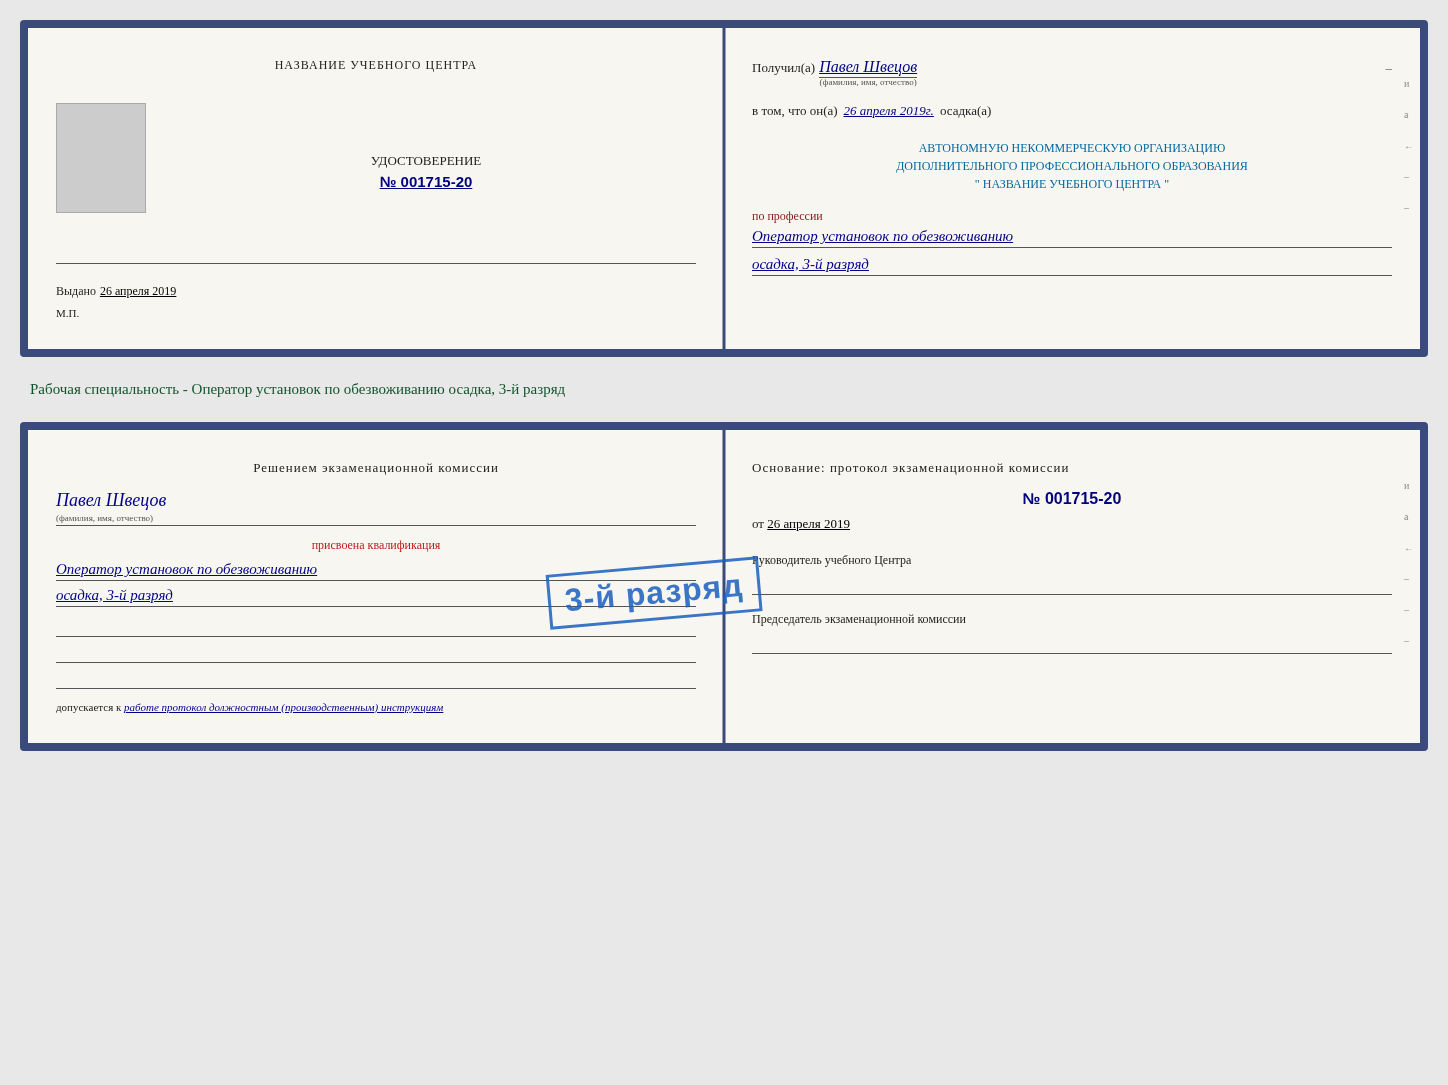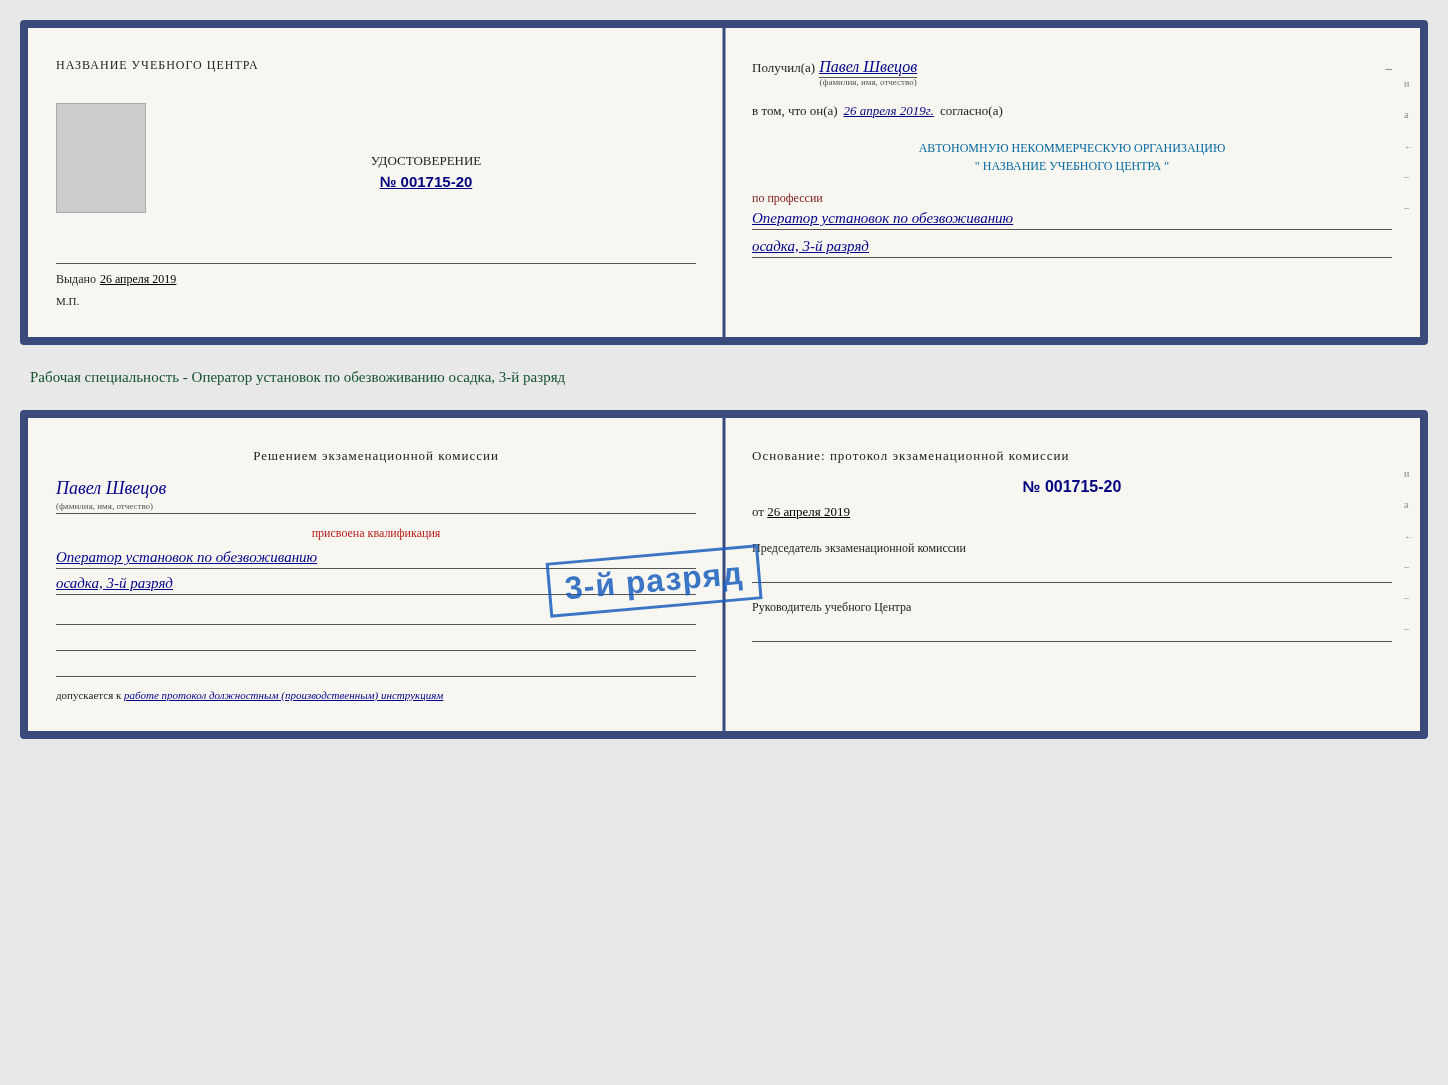--- a/index.html
+++ b/index.html
@@ -59,20 +59,21 @@
     .doc-left {
       background: #f8f6f0;
     }
 
     .doc-right {
       background: #f8f6f0;
     }
 
     
     .card1-left-title {
+      text-align: center;
       font-size: 12px;
       letter-spacing: 1px;
       color: #222;
       margin-bottom: 30px;
       text-transform: uppercase;
     }
 
     .card1-cert-block {
       text-align: center;
       margin-top: 40px;
@@ -94,21 +95,21 @@
       color: #000080;
       font-family: Arial, sans-serif;
       text-decoration: underline;
     }
 
     .issued-line {
       margin-top: 50px;
       font-size: 12px;
       color: #222;
       border-top: 1px solid #555;
-      padding-top: 8px;
+      padding-top: 20px;
       display: flex;
       align-items: center;
       gap: 4px;
     }
 
     .issued-date-val {
       font-size: 12px;
       color: #000;
       text-decoration: underline;
     }
@@ -431,25 +432,26 @@
         <span style="position:relative; display:inline-block;">
           <span class="received-name">Павел Швецов</span>
           <span class="received-subtitle">(фамилия, имя, отчество)</span>
         </span>
         <span class="dash-right">–</span>
       </div>
 
       <div class="vtom-line">
         <span>в том, что он(а)</span>
         <span class="vtom-date">26 апреля 2019г.</span>
-        <span>согласно(а)</span>
+        <span>осадка(а)</span>
       </div>
 
       <div class="org-block">
         <div>АВТОНОМНУЮ НЕКОММЕРЧЕСКУЮ ОРГАНИЗАЦИЮ</div>
+        <div>ДОПОЛНИТЕЛЬНОГО ПРОФЕССИОНАЛЬНОГО ОБРАЗОВАНИЯ</div>
         <div>"   НАЗВАНИЕ УЧЕБНОГО ЦЕНТРА   "</div>
       </div>
 
       <div class="profession-label">по профессии</div>
       <span class="profession-value">Оператор установок по обезвоживанию</span>
       <span class="profession-sub">осадка, 3-й разряд</span>
 
       <div class="right-edge-marks">
         <span>и</span>
         <span>а</span>
@@ -491,26 +493,26 @@
       <div class="osnov-label">Основание: протокол экзаменационной  комиссии</div>
 
       <div class="proto-number">№  001715-20</div>
 
       <div class="ot-line">
         <span>от</span>
         <span class="ot-date underline-val">26 апреля 2019</span>
       </div>
 
       <div class="pred-block">
+        <div class="ruk-label">Руководитель учебного Центра</div>
+        <div class="sig-line-r"></div>
+      </div>
+
+      <div class="pred-block">
         <div class="pred-label">Председатель экзаменационной комиссии</div>
-        <div class="sig-line-r"></div>
-      </div>
-
-      <div class="pred-block">
-        <div class="ruk-label">Руководитель учебного Центра</div>
         <div class="sig-line-r"></div>
       </div>
 
       <div class="right-edge-marks">
         <span>и</span>
         <span>а</span>
         <span>←</span>
         <span>–</span>
         <span>–</span>
         <span>–</span>

